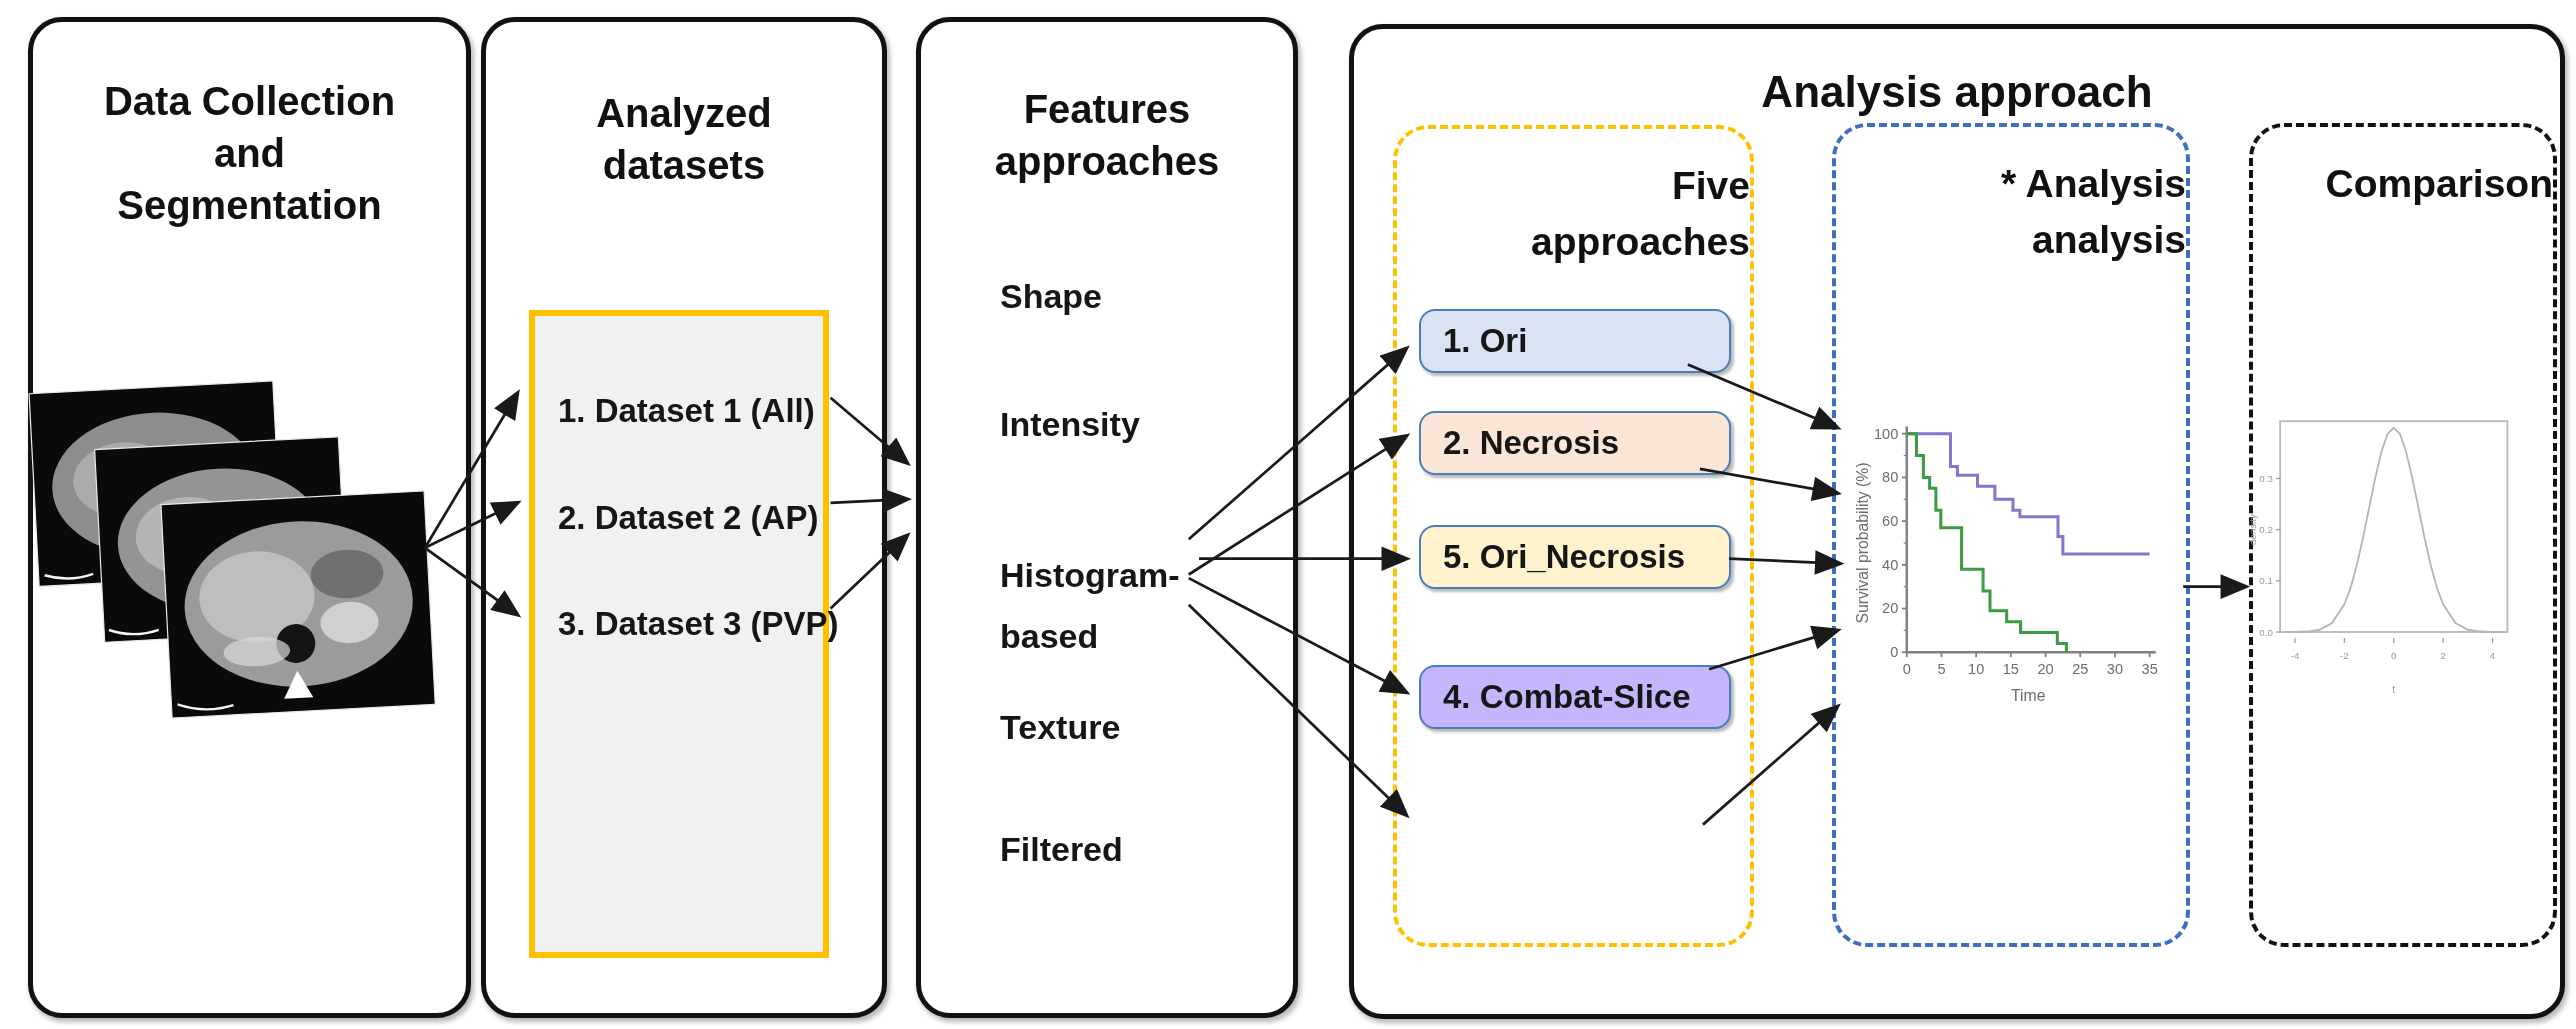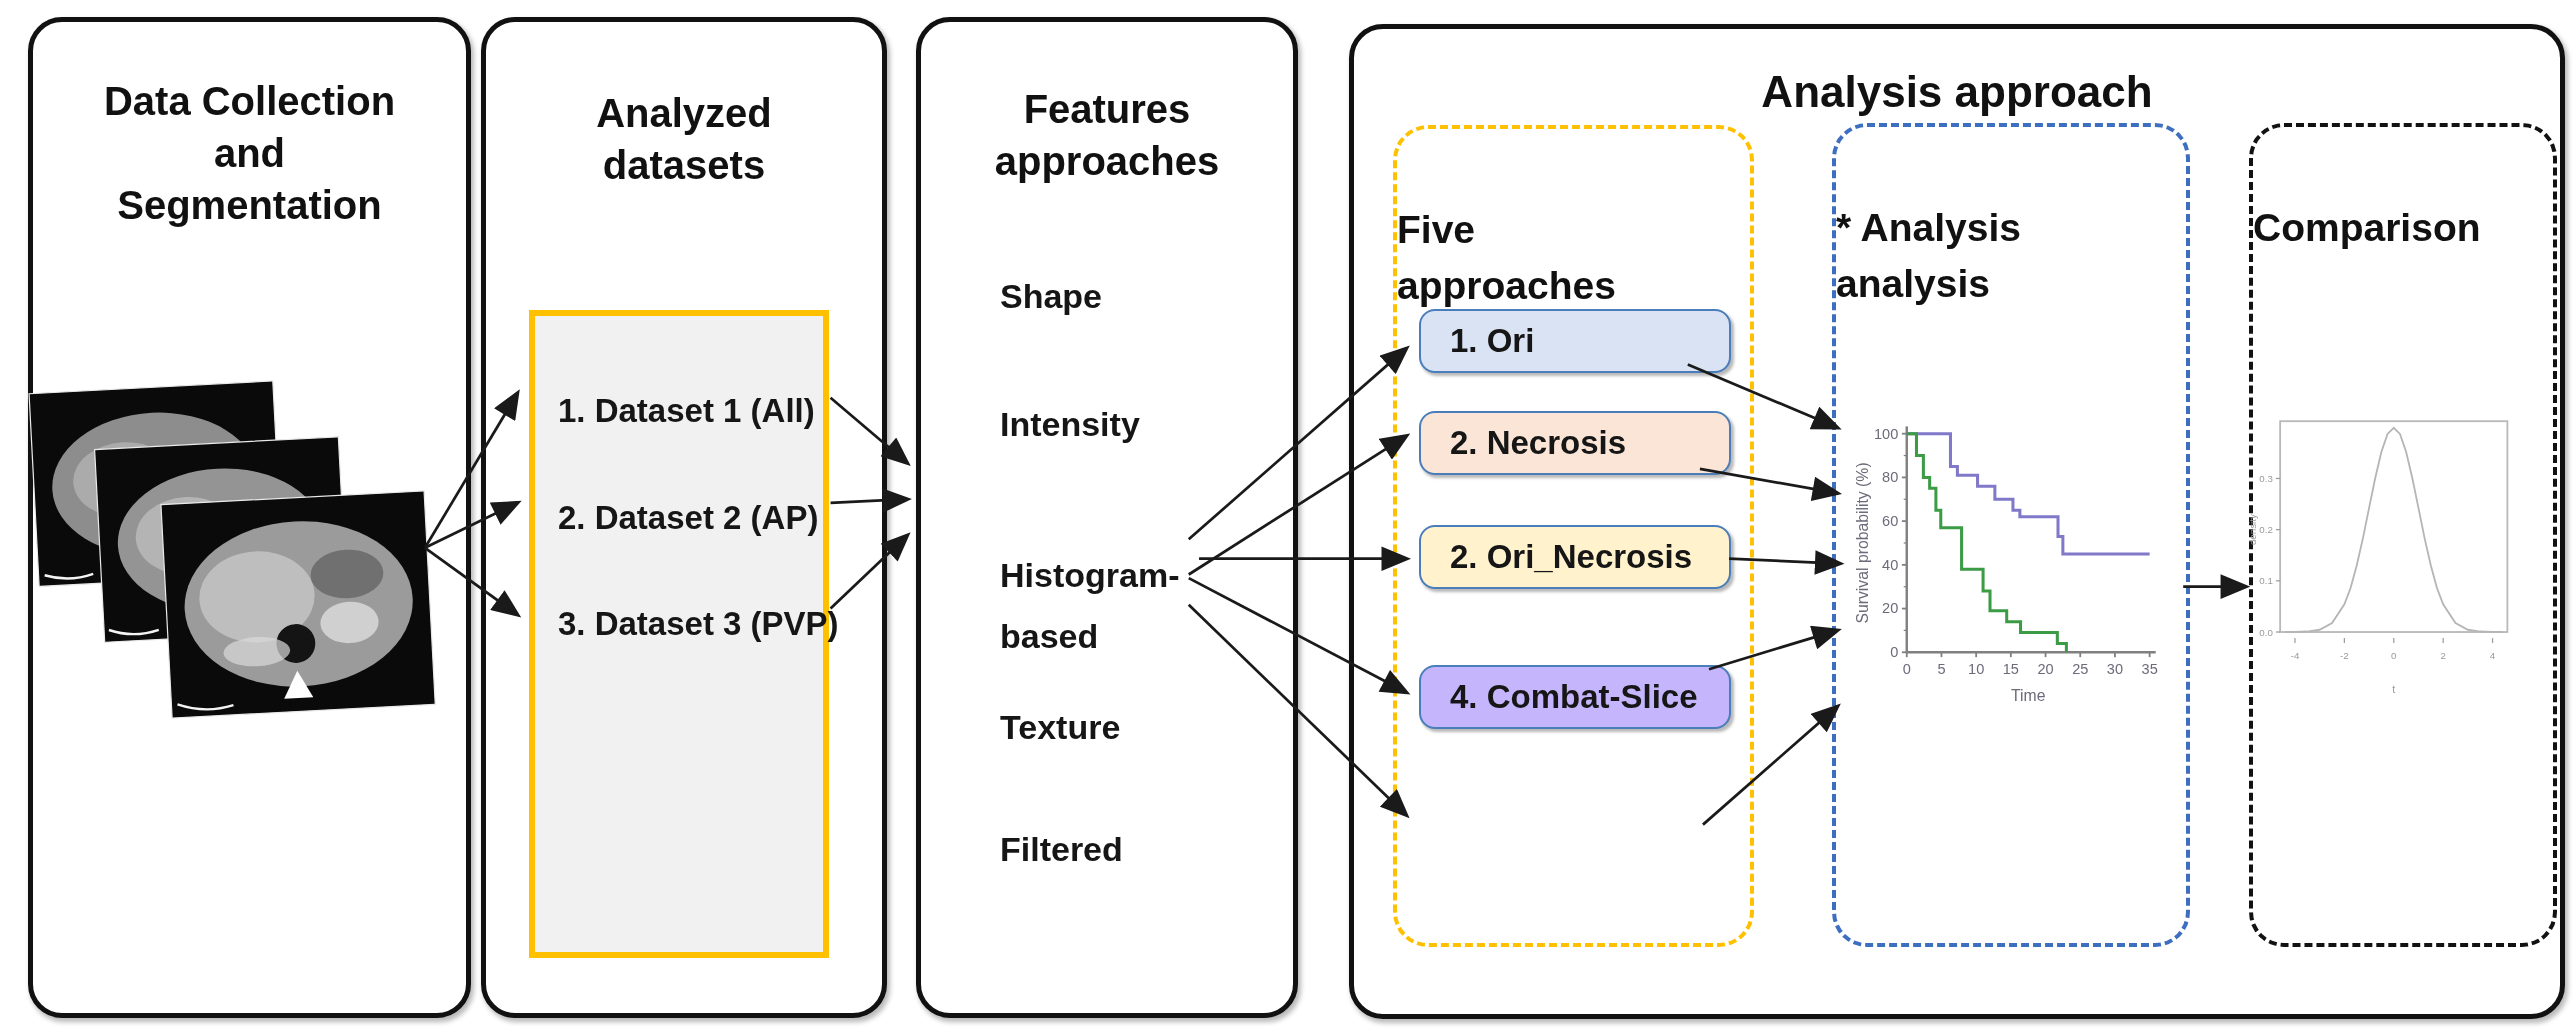--- a/index.html
+++ b/index.html
@@ -44,31 +44,31 @@
     position:absolute;left:79px;width:188px;
     font-size:34px;font-weight:600;line-height:61px;color:#161616;transform:translateY(-50%);
   }
 
   
   .dashed-box{position:absolute;border-radius:35px;background:transparent;}
   #five-box{left:1393px;top:125px;width:353px;height:814px;border:4.9px dashed #FFC000;}
   #survival-box{left:1832px;top:123px;width:350px;height:816px;border:4.9px dashed #3D6EBF;}
   #comparison-box{left:2249px;top:123px;width:300px;height:816px;border:4.9px dashed #121212;}
   .dashed-title{
-    position:absolute;top:29px;left:0;right:0;text-align:left;
-    font-weight:600;font-size:39px;line-height:56px;color:#111;margin-top:44px;
+    position:absolute;top:29px;left:0;right:0;text-align:right;
+    font-weight:600;font-size:39px;line-height:56px;color:#111;
   }
 
   
   .approach-box{
     position:absolute;left:22px;width:312px;height:64px;
     border:2.4px solid #4a7ebb;border-radius:16px;
     box-shadow:2.4px 3px 3px rgba(0,0,0,.28);
     font-size:33px;font-weight:600;color:#161616;
-    display:flex;align-items:center;padding-left:29px;box-sizing:border-box;
+    display:flex;align-items:center;padding-left:22px;box-sizing:border-box;
     white-space:nowrap;
   }
 
   svg text{font-family:"Liberation Sans", sans-serif;}
   .overlay{position:absolute;left:0;top:0;pointer-events:none;}
 </style>
 </head>
 <body>
 
 <div class="stage">
@@ -139,21 +139,21 @@
     <div class="p4-title">Analysis approach</div>
   </div>
 
   <div class="dashed-box" id="five-box">
     <div class="dashed-title">
       <div>Five</div>
       <div>approaches</div>
     </div>
     <div class="approach-box" style="top: 180px; background: rgb(218, 227, 243);">1. Ori</div>
     <div class="approach-box" style="top: 282px; background: rgb(251, 229, 214);">2. Necrosis</div>
-    <div class="approach-box" style="top: 396px; background: rgb(255, 242, 204);">2. Ori_Necrosis</div>
+    <div class="approach-box" style="top: 396px; background: rgb(255, 242, 204);">5. Ori_Necrosis</div>
     <div class="approach-box" style="top: 536px; background: #c4b5fd;">4. Combat-Slice</div>
   </div>
 
   <div class="dashed-box" id="survival-box">
     <div class="dashed-title">
       <div>* Analysis</div>
       <div>analysis</div>
     </div>
   </div>
   <svg class="overlay" id="survival-svg" style="left:1846px;top:376px;" width="331" height="337" viewBox="0 0 545 555">

